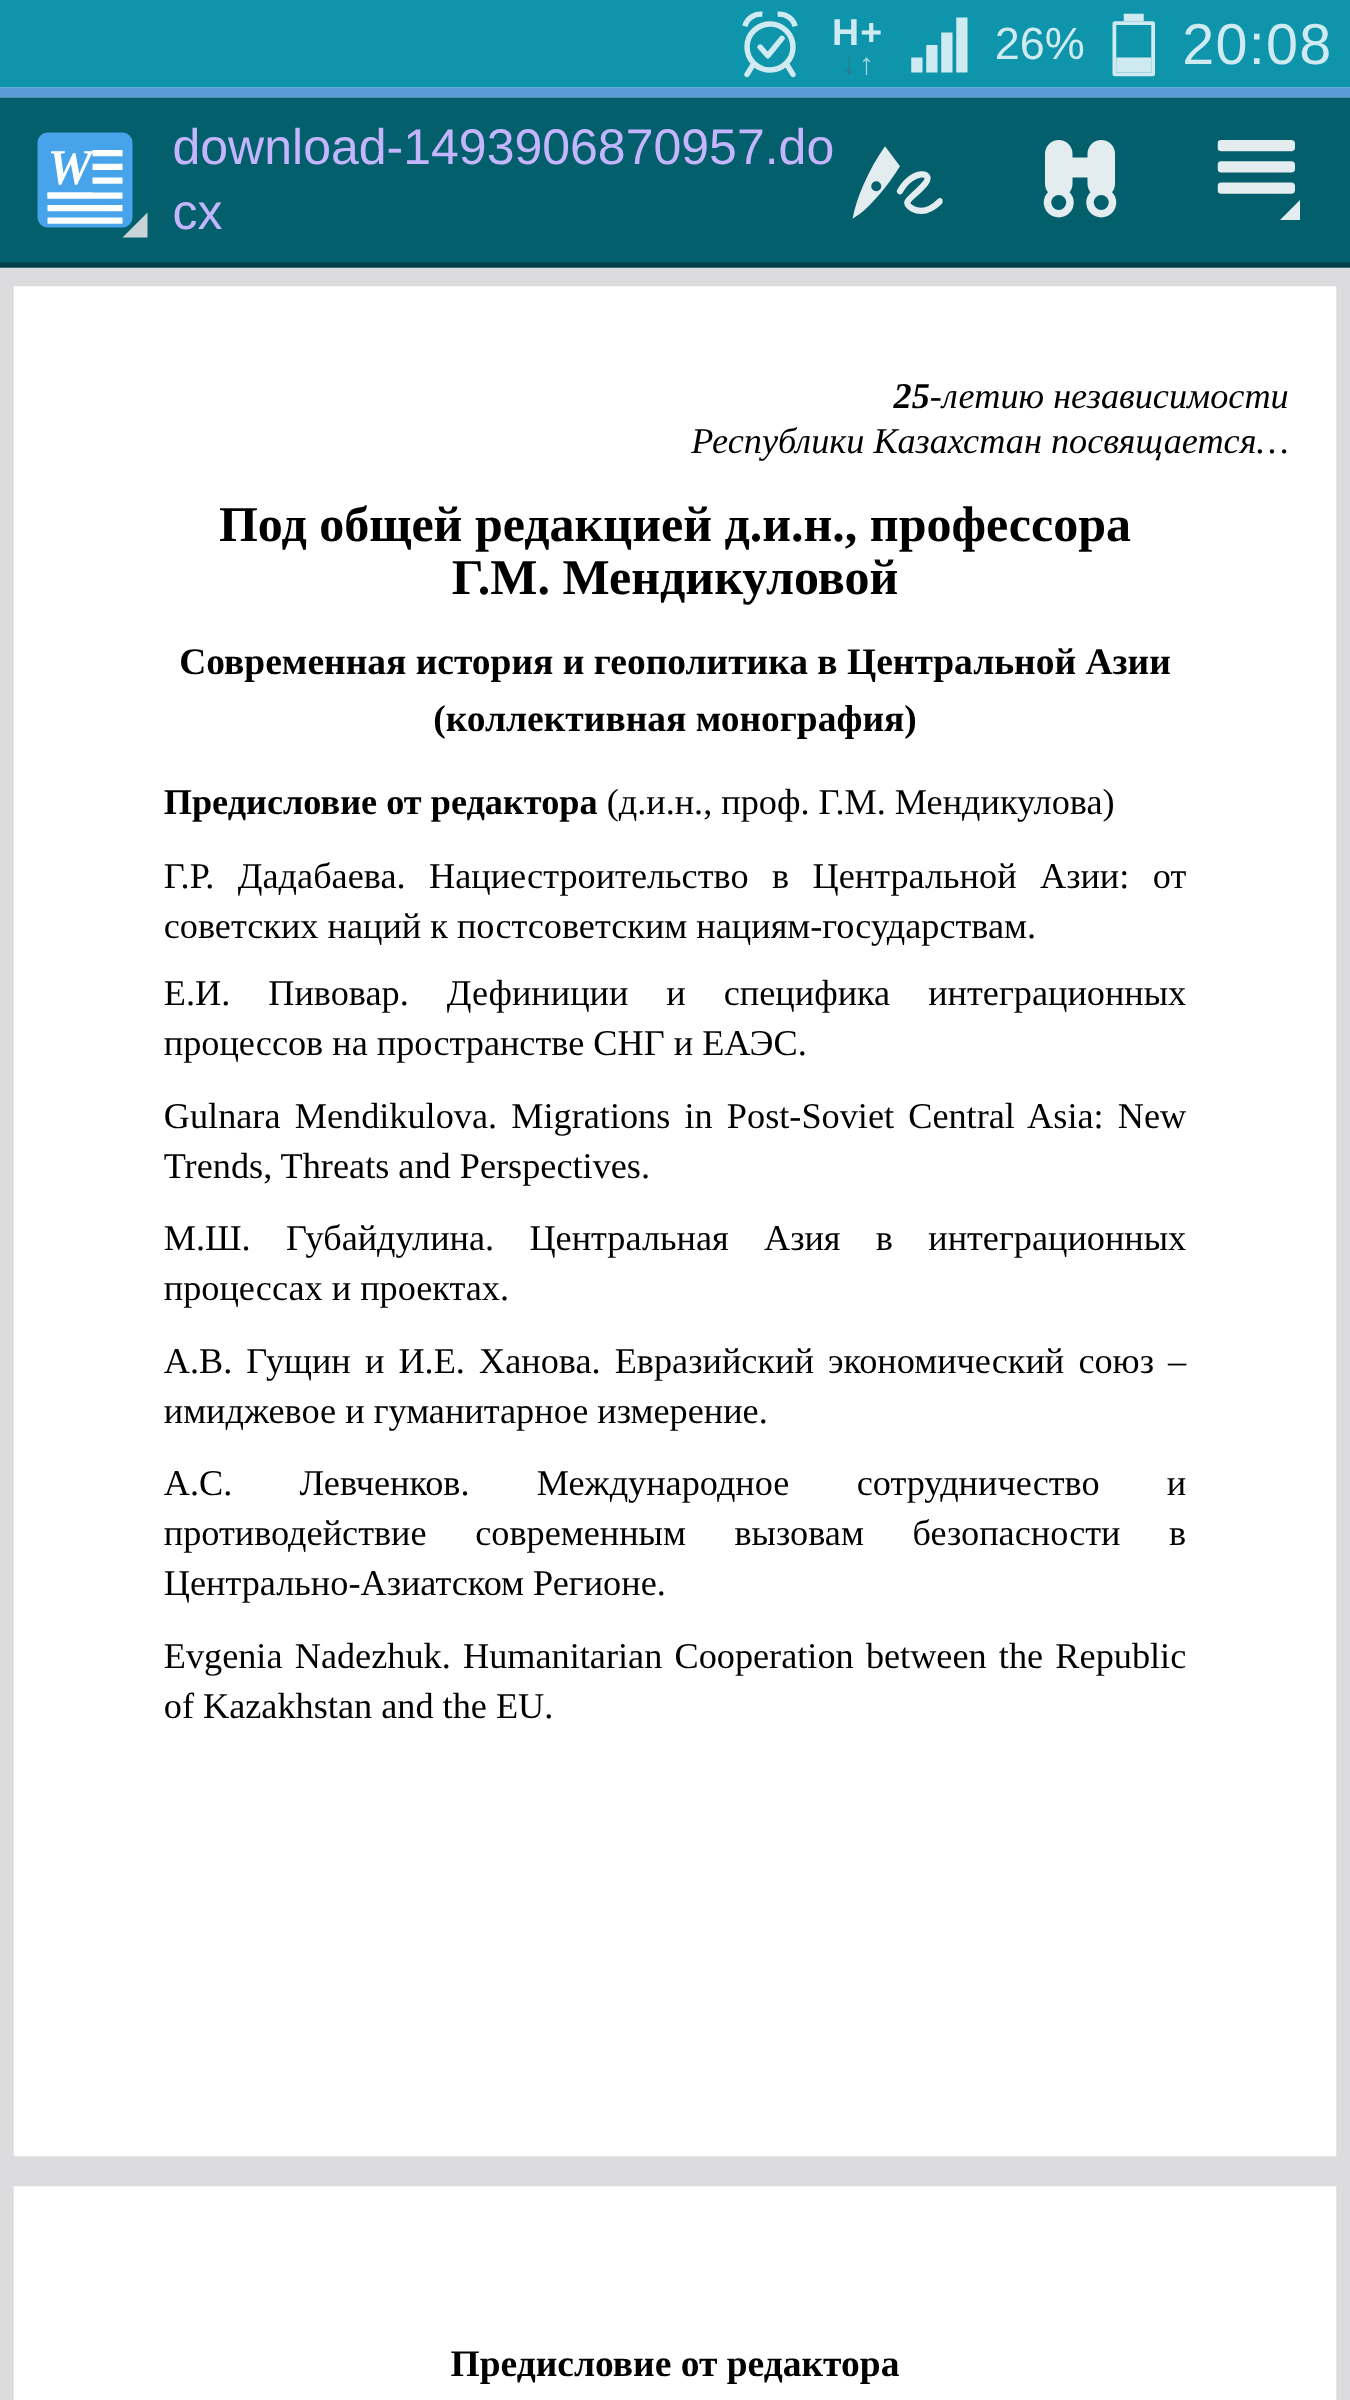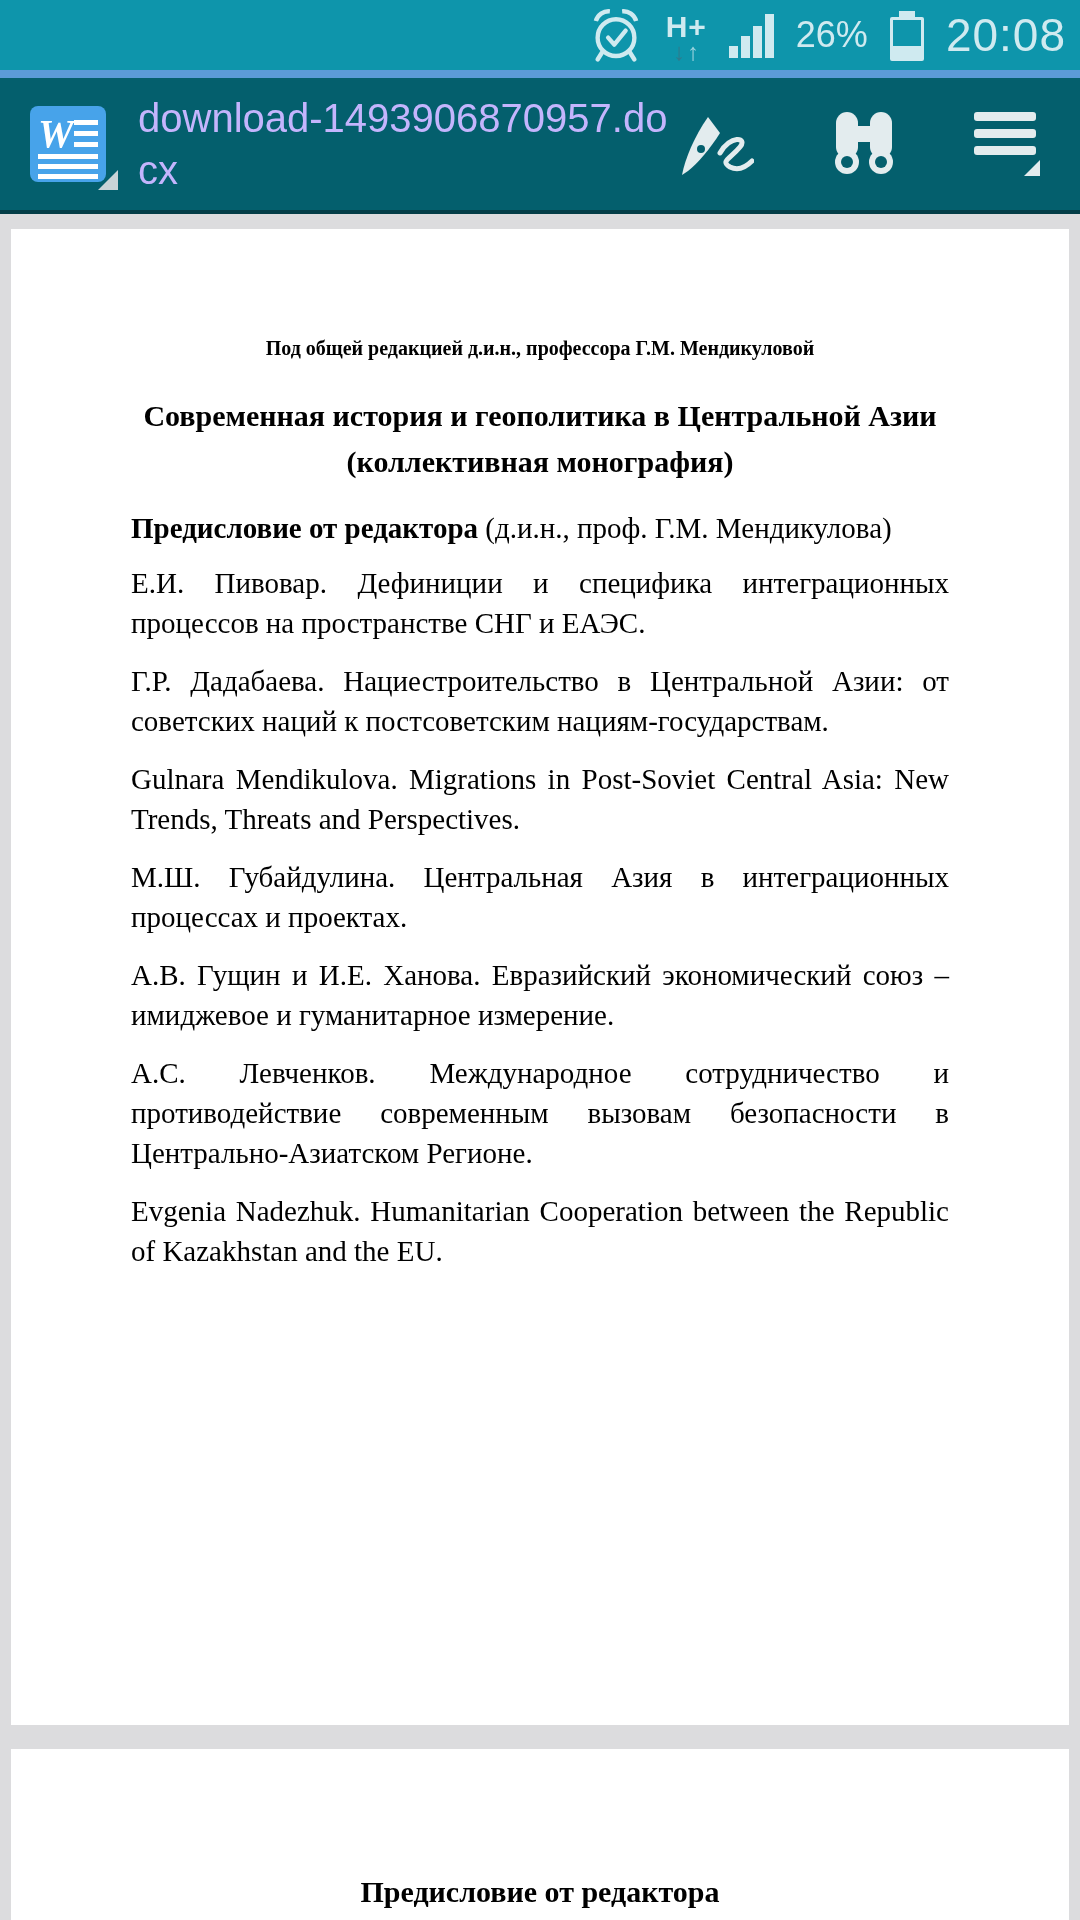--- a/index.html
+++ b/index.html
@@ -53,21 +53,21 @@
 
   
   .doc-viewport{ padding:15px 11px 0; }
   .page{ background:#ffffff; }
   .page-1{ height:1496px; padding:70px 120px 0; overflow:hidden; }
   .page-2{ margin-top:24px; height:400px; padding-top:126px; }
 
   .serif{ font-family:"Liberation Serif",serif; color:#000; }
   .dedication{ text-align:right; font-style:italic; font-size:29px; line-height:36px; margin-right:-82px; }
   .dedication b{ font-weight:bold; }
-  .editor-line{ margin-top:28px; text-align:center; font-weight:bold; font-size:20px; line-height:42px; }
+  .editor-line{ margin-top:28px; text-align:center; font-weight:bold; font-size:40px; line-height:42px; }
   .title-block{ margin-top:24px; text-align:center; font-weight:bold; font-size:30px; line-height:46px; }
   .preface-line{ margin-top:22px; font-size:29px; line-height:42px; }
   .preface-line .b{ font-weight:bold; }
   .doc-p{ margin-top:18px; font-size:29px; line-height:40px; text-align:justify; }
   .doc-p.first{ margin-top:14px; }
   .conclusion{ margin-top:20px; font-size:29px; line-height:42px; }
   .conclusion .b{ font-weight:bold; }
   .page2-heading{ text-align:center; font-weight:bold; font-size:30px; }
 </style>
 </head>
@@ -145,34 +145,38 @@
         <rect x="0" y="38" width="62" height="9" rx="3" fill="#e3ecee"></rect>
         <path d="M66 52 L66 68 L50 68 Z" fill="#e3ecee"></path>
       </svg>
     </button>
   </div>
 </div>
 
 <div class="doc-viewport">
 
   <div class="page page-1 serif">
+    <div class="dedication">
+      <b>25</b><span>-летию независимости</span><br>
+      <span>Республики Казахстан посвящается…</span>
+    </div>
 
     <div class="editor-line">Под общей редакцией д.и.н., профессора Г.М. Мендикуловой</div>
 
     <div class="title-block">
       <div>Современная история и геополитика в Центральной Азии</div>
       <div>(коллективная монография)</div>
     </div>
 
     <div class="preface-line">
       <span class="b">Предисловие от редактора</span><span> (д.и.н., проф. Г.М. Мендикулова)</span>
     </div>
 
+    <p class="doc-p">Г.Р. Дадабаева. Нациестроительство в Центральной Азии: от советских наций к постсоветским нациям-государствам.</p>
     <p class="doc-p first">Е.И. Пивовар. Дефиниции и специфика интеграционных процессов на пространстве СНГ и ЕАЭС.</p>
-    <p class="doc-p">Г.Р. Дадабаева. Нациестроительство в Центральной Азии: от советских наций к постсоветским нациям-государствам.</p>
     <p class="doc-p">Gulnara Mendikulova. Migrations in Post-Soviet Central Asia: New Trends, Threats and Perspectives.</p>
     <p class="doc-p">М.Ш. Губайдулина. Центральная Азия в интеграционных процессах и проектах.</p>
     <p class="doc-p">А.В. Гущин и И.Е. Ханова. Евразийский экономический союз – имиджевое и гуманитарное измерение.</p>
     <p class="doc-p">А.С. Левченков. Международное сотрудничество и противодействие современным вызовам безопасности в Центрально-Азиатском Регионе.</p>
     <p class="doc-p">Evgenia Nadezhuk. Humanitarian Cooperation between the Republic of Kazakhstan and the EU.</p>
 
 
   </div>
 
   <div class="page page-2 serif">

